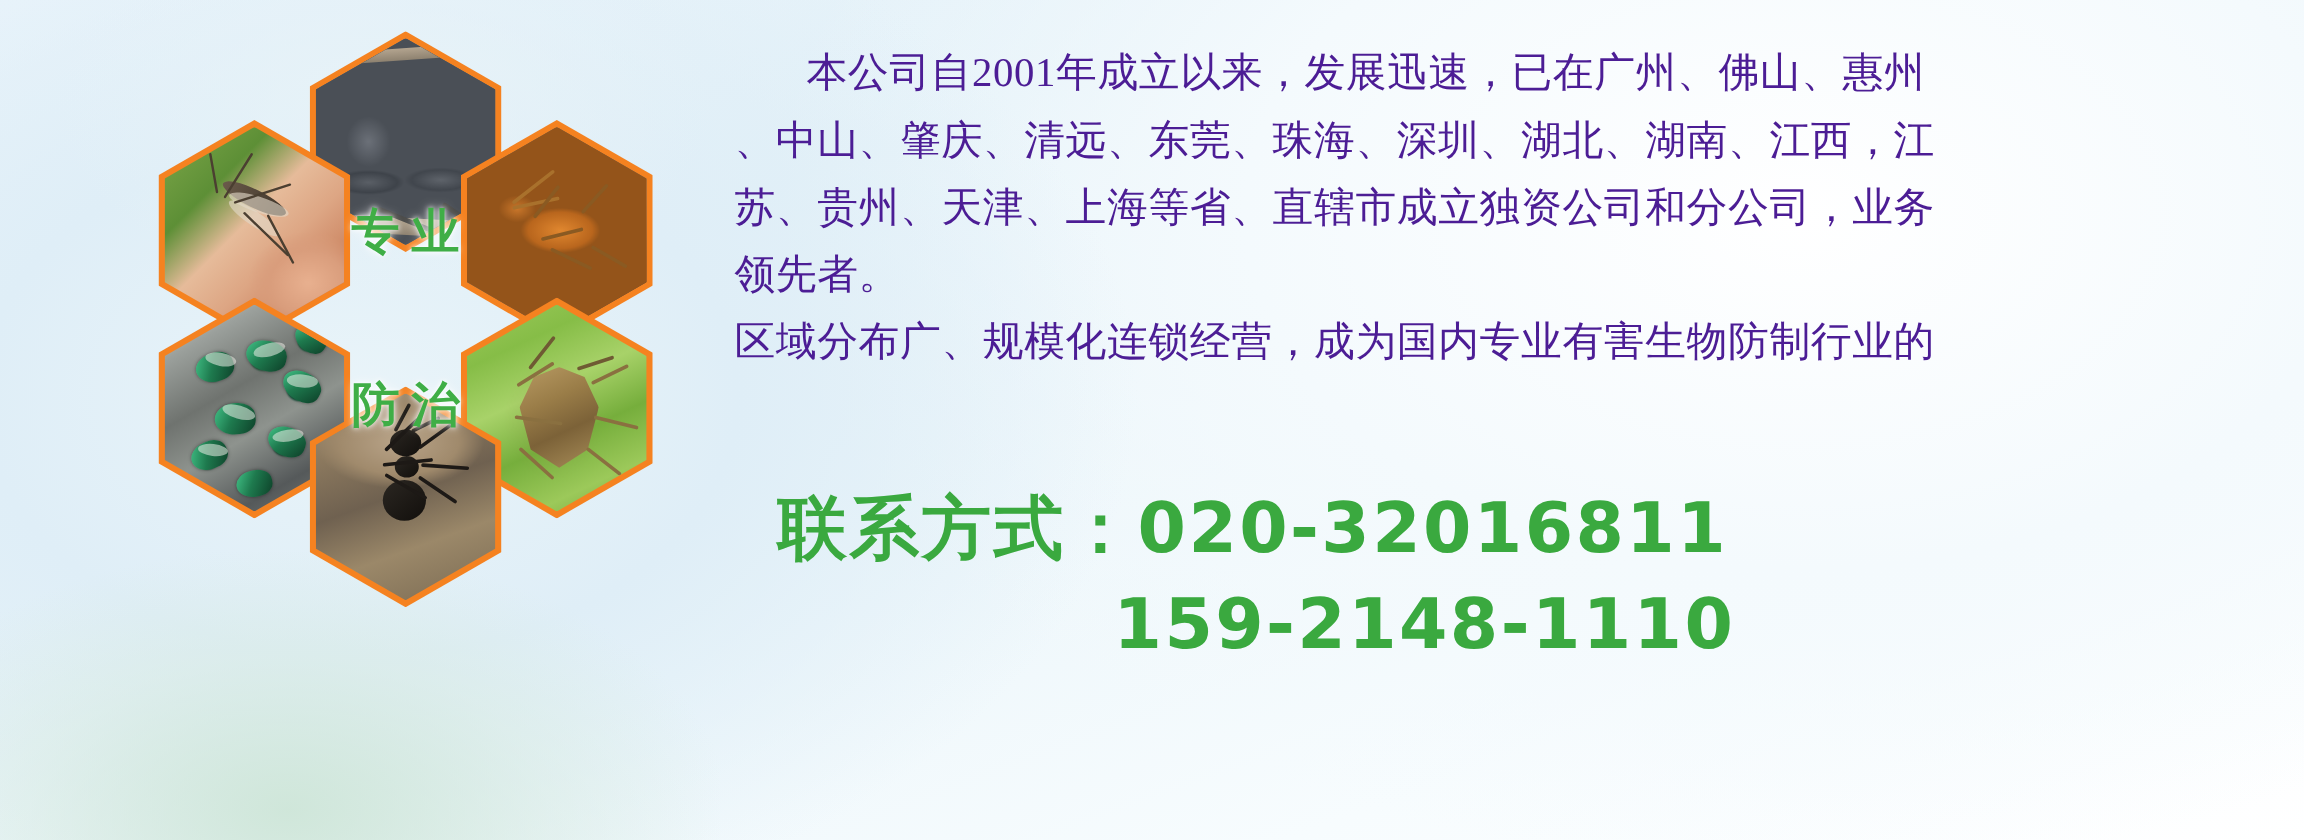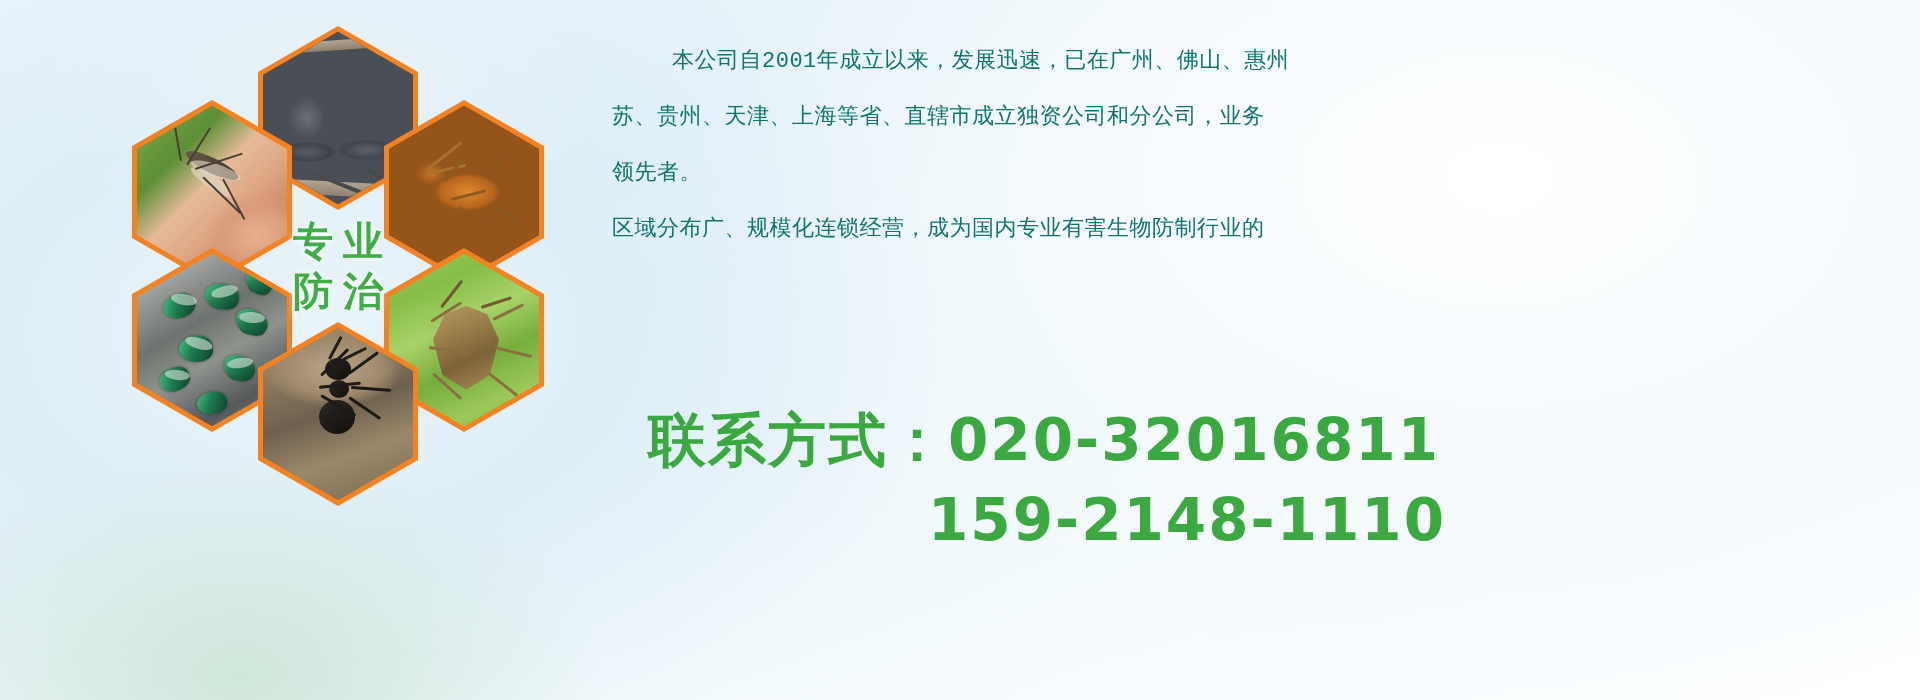--- a/index.html
+++ b/index.html
@@ -44,21 +44,21 @@
   .h-rats    { left:168px; top:16px; }
   .h-roach   { left:294px; top:90px; }
   .h-mosq    { left:42px;  top:90px; }
   .h-flies   { left:42px;  top:238px; }
   .h-stink   { left:294px; top:238px; }
   .h-ant     { left:168px; top:312px; }
 
   
   #hexlabel {
     position:absolute; left:168px; top:164px; width:160px; height:184px;
-    display:flex; flex-direction:column; align-items:center; justify-content:center;
+    display:flex; flex-direction:column; align-items:center; justify-content:space-between;
     gap:10px;
   }
   #hexlabel .ln {
     color:#3fae46; font-weight:bold; font-size:40px; letter-spacing:10px;
     text-indent:10px; line-height:1;
     text-shadow:0 0 4px rgba(255,255,255,.9), 0 0 9px rgba(255,255,255,.8);
   }
 
   
   .art-rats{
@@ -128,23 +128,23 @@
   }
   .art-ant .seg{position:absolute;border-radius:50%;background:linear-gradient(140deg,#2b2722,#120f0c);}
   .art-ant .aleg{position:absolute;background:#1d1916;height:3px;border-radius:2px;transform-origin:left center;}
   .art-ant .aant{position:absolute;background:#221e19;height:2.5px;border-radius:2px;transform-origin:left center;}
 
   
   #copy {
     position:absolute; left:612px; top:34px; width:1300px;
   }
   #copy p {
-    color:#0f766e; font-size:22px; line-height:56px; font-weight:500;
+    color:#4c1d95; font-size:34px; line-height:56px; font-weight:500;
     letter-spacing:.5px; white-space:nowrap;
-    font-family:Liberation Mono, monospace;
+    font-family:Liberation Serif, serif;
   }
   #copy p.first { text-indent:60px; }
 
   #contact { position:absolute; left:648px; top:400px; width:1300px; }
   #contact .row {
     color:#3aa93f; font-size:58px; line-height:80px; font-weight:bold;
     letter-spacing:2px; white-space:nowrap;
   }
   #contact .row.second { padding-left:280px; }
 </style>
@@ -252,20 +252,21 @@
   </div>
 
   <div id="hexlabel">
     <div class="ln">专业</div>
     <div class="ln">防治</div>
   </div>
 </div>
 
 <div id="copy">
   <p class="first">本公司自2001年成立以来，发展迅速，已在广州、佛山、惠州</p>
+  <p>、中山、肇庆、清远、东莞、珠海、深圳、湖北、湖南、江西，江</p>
   <p>苏、贵州、天津、上海等省、直辖市成立独资公司和分公司，业务</p>
   <p>领先者。</p>
   <p>区域分布广、规模化连锁经营，成为国内专业有害生物防制行业的</p>
 </div>
 
 <div id="contact">
   <div class="row">联系方式：020-32016811</div>
   <div class="row second">159-2148-1110</div>
 </div>
 

